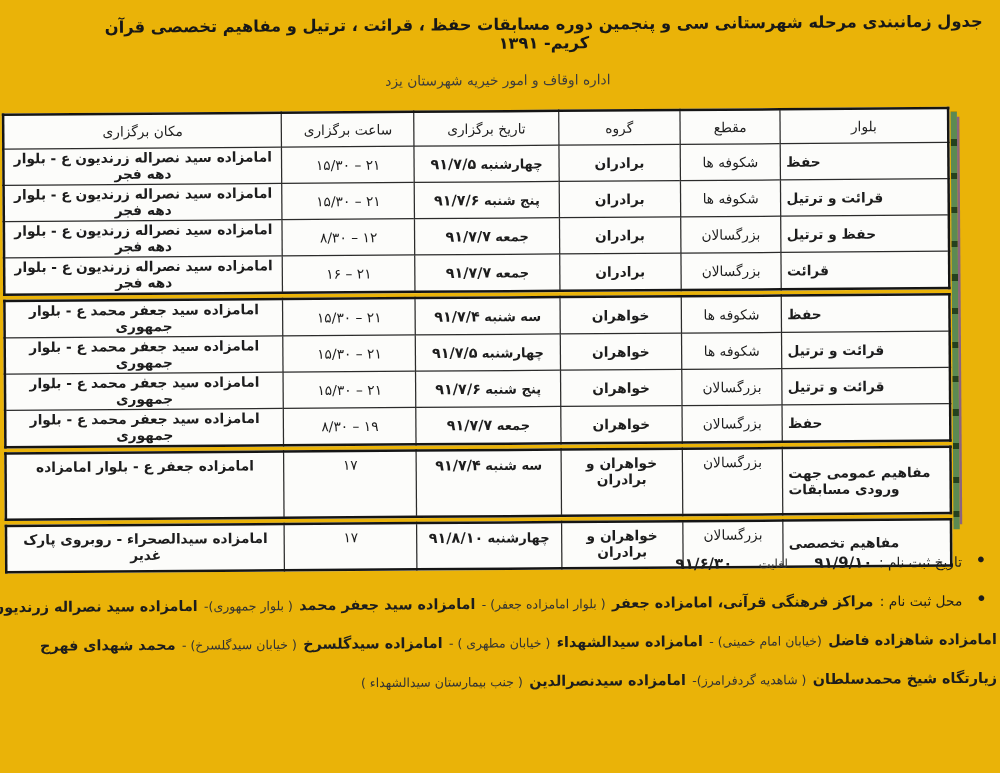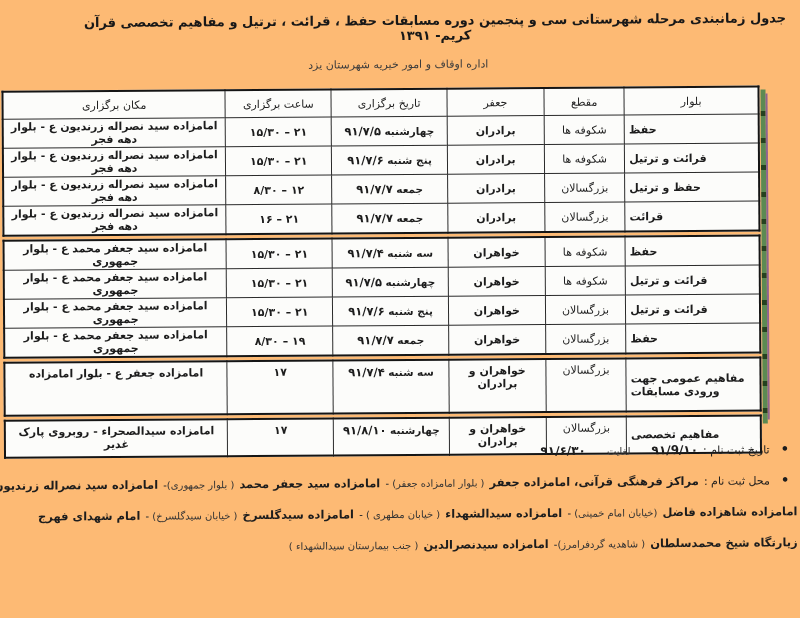--- a/index.html
+++ b/index.html
@@ -1,18 +1,18 @@
 <!DOCTYPE html>
 <html lang="fa"><head>
 <meta charset="utf-8">
 <style>
   html,body{margin:0;padding:0;}
   body{width:800px;height:618px;overflow:hidden;background:#ffffff;}
   .page{position:relative;width:800px;height:618px;overflow:hidden;
-        background:#fdba74;font-family:"DejaVu Sans",sans-serif;color:#1d1d1d;}
+        background:#eab308;font-family:"DejaVu Sans",sans-serif;color:#1d1d1d;}
   .tilt{position:absolute;inset:0;transform:rotate(-0.4deg);transform-origin:50% 50%;}
 
   .title{position:absolute;top:13px;left:0;width:100%;box-sizing:border-box;
          padding-left:74px;text-align:center;direction:rtl;
          font-size:13px;font-weight:bold;letter-spacing:0;color:#181818;}
   .subtitle{position:absolute;top:58px;left:0;width:100%;text-align:center;direction:rtl;
             font-size:11px;color:#3c3c3c;}
 
   .tables{position:absolute;top:88px;left:3px;width:762px;}
   table.blk{border-collapse:collapse;direction:rtl;table-layout:fixed;width:758px;
@@ -21,21 +21,21 @@
                font-size:11px;overflow:hidden;}
   table.blk{border:2px solid #151515;}
   tr.hdr td{height:24px;font-size:11px;font-weight:normal;color:#222;}
   tr.row td{height:26px;}
   td.c-field{font-weight:bold;font-size:11.5px;text-align:left;}
   td.c-level{font-size:10.5px;text-align:center;}
   td.c-group{font-size:11px;text-align:center;font-weight:bold;}
   td.c-date{text-align:center;margin-top:11px;}
   td.c-date .day{font-size:10.5px;font-weight:bold;}
   td.c-date .num{font-size:11.5px;font-weight:bold;}
-  td.c-time{text-align:center;direction:ltr;font-size:11px;font-weight:bold;}
+  td.c-time{text-align:center;direction:ltr;font-size:11px;font-weight:normal;}
   td.c-venue{font-weight:bold;font-size:10.5px;text-align:center;}
   td.hd{text-align:center;}
   table.tall td{vertical-align:top;padding-top:4px;height:46px;}
   table.short td{height:30px;vertical-align:top;padding-top:4px;}
   table.tall td.c-field,table.short td.c-field{vertical-align:middle;padding-top:1px;}
 
   .edge-green{position:absolute;left:762px;top:92px;width:5px;height:334px;
               background:repeating-linear-gradient(180deg,#5c8a52 0 22px,#24421f 22px 27px);}
   .edge-purple{position:absolute;left:767px;top:96px;width:2px;height:326px;
                background:#7b5694;opacity:.85;}
@@ -69,21 +69,21 @@
             <col style="width:80px">
             <col style="width:97px">
             <col style="width:115px">
             <col style="width:106px">
             <col style="width:222px">
           </colgroup>
         <tbody>
             <tr class="hdr">
           <td class="hd">بلوار</td>
           <td class="hd">مقطع</td>
-          <td class="hd">جعفر</td>
+          <td class="hd">گروه</td>
           <td class="hd">تاریخ برگزاری</td>
           <td class="hd">ساعت برگزاری</td>
           <td class="hd">مکان برگزاری</td>
         </tr>
         <tr class="row">
           <td class="c-field">حفظ</td>
           <td class="c-level">شکوفه ها</td>
           <td class="c-group">برادران</td>
           <td class="c-date">
             <span class="day">چهارشنبه</span>
@@ -256,21 +256,21 @@
       
     </div>
 
     <div class="note n3">
       <span class="seg-b">امامزاده شاهزاده فاضل</span>
       <span class="seg-n">(خیابان امام خمینی) -</span>
       <span class="seg-b">امامزاده سیدالشهداء</span>
       <span class="seg-n">( خیابان مطهری ) -</span>
       <span class="seg-b">امامزاده سیدگلسرخ</span>
       <span class="seg-n">( خیابان سیدگلسرخ) -</span>
-      <span class="seg-b">امام شهدای فهرج</span>
+      <span class="seg-b">محمد شهدای فهرج</span>
     </div>
 
     <div class="note n4">
       <span class="seg-b">زیارتگاه شیخ محمدسلطان</span>
       <span class="seg-n">( شاهدیه گردفرامرز)-</span>
       <span class="seg-b">امامزاده سیدنصرالدین</span>
       <span class="seg-n">( جنب بیمارستان سیدالشهداء )</span>
     </div>
 
   </div>

